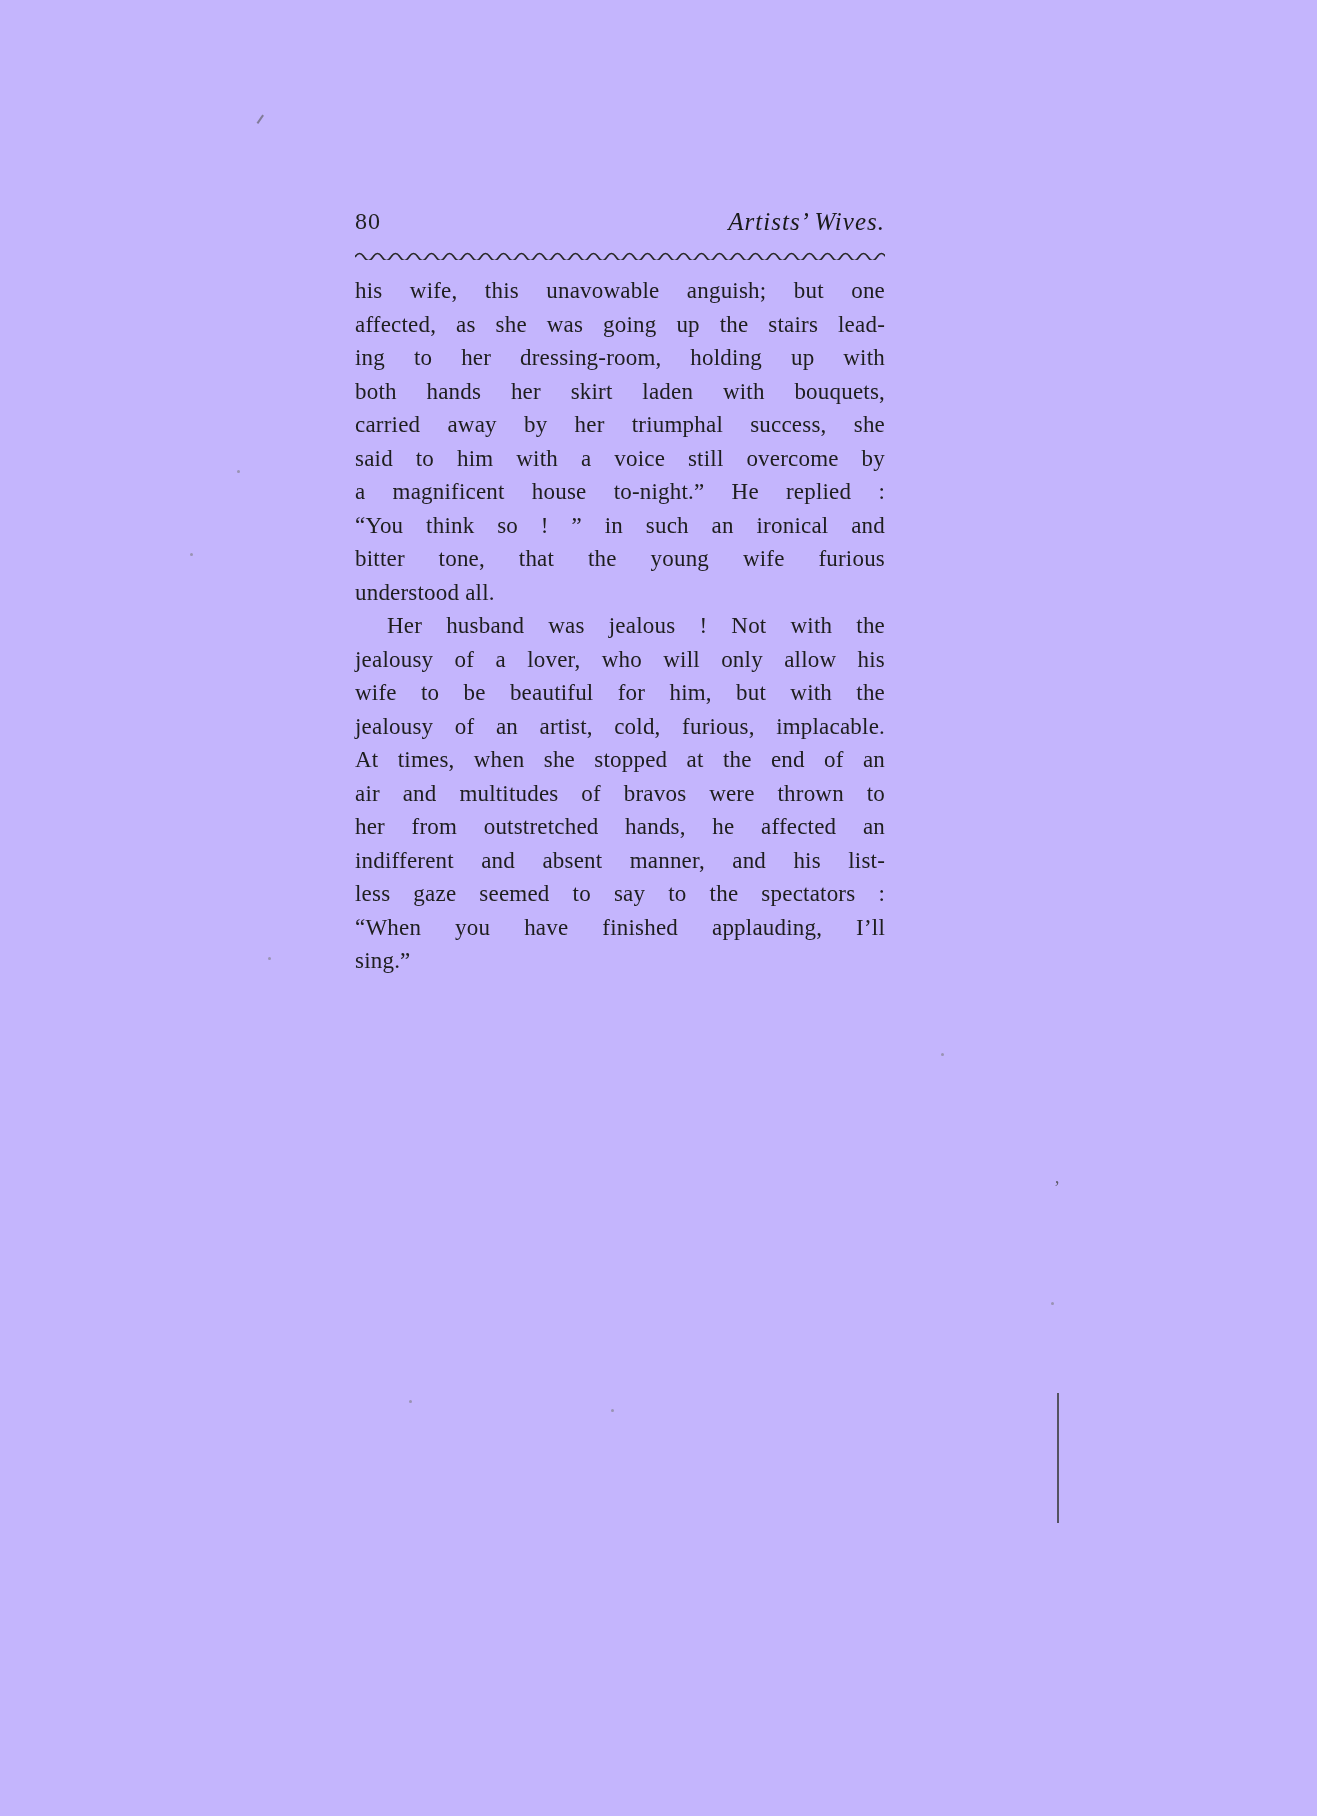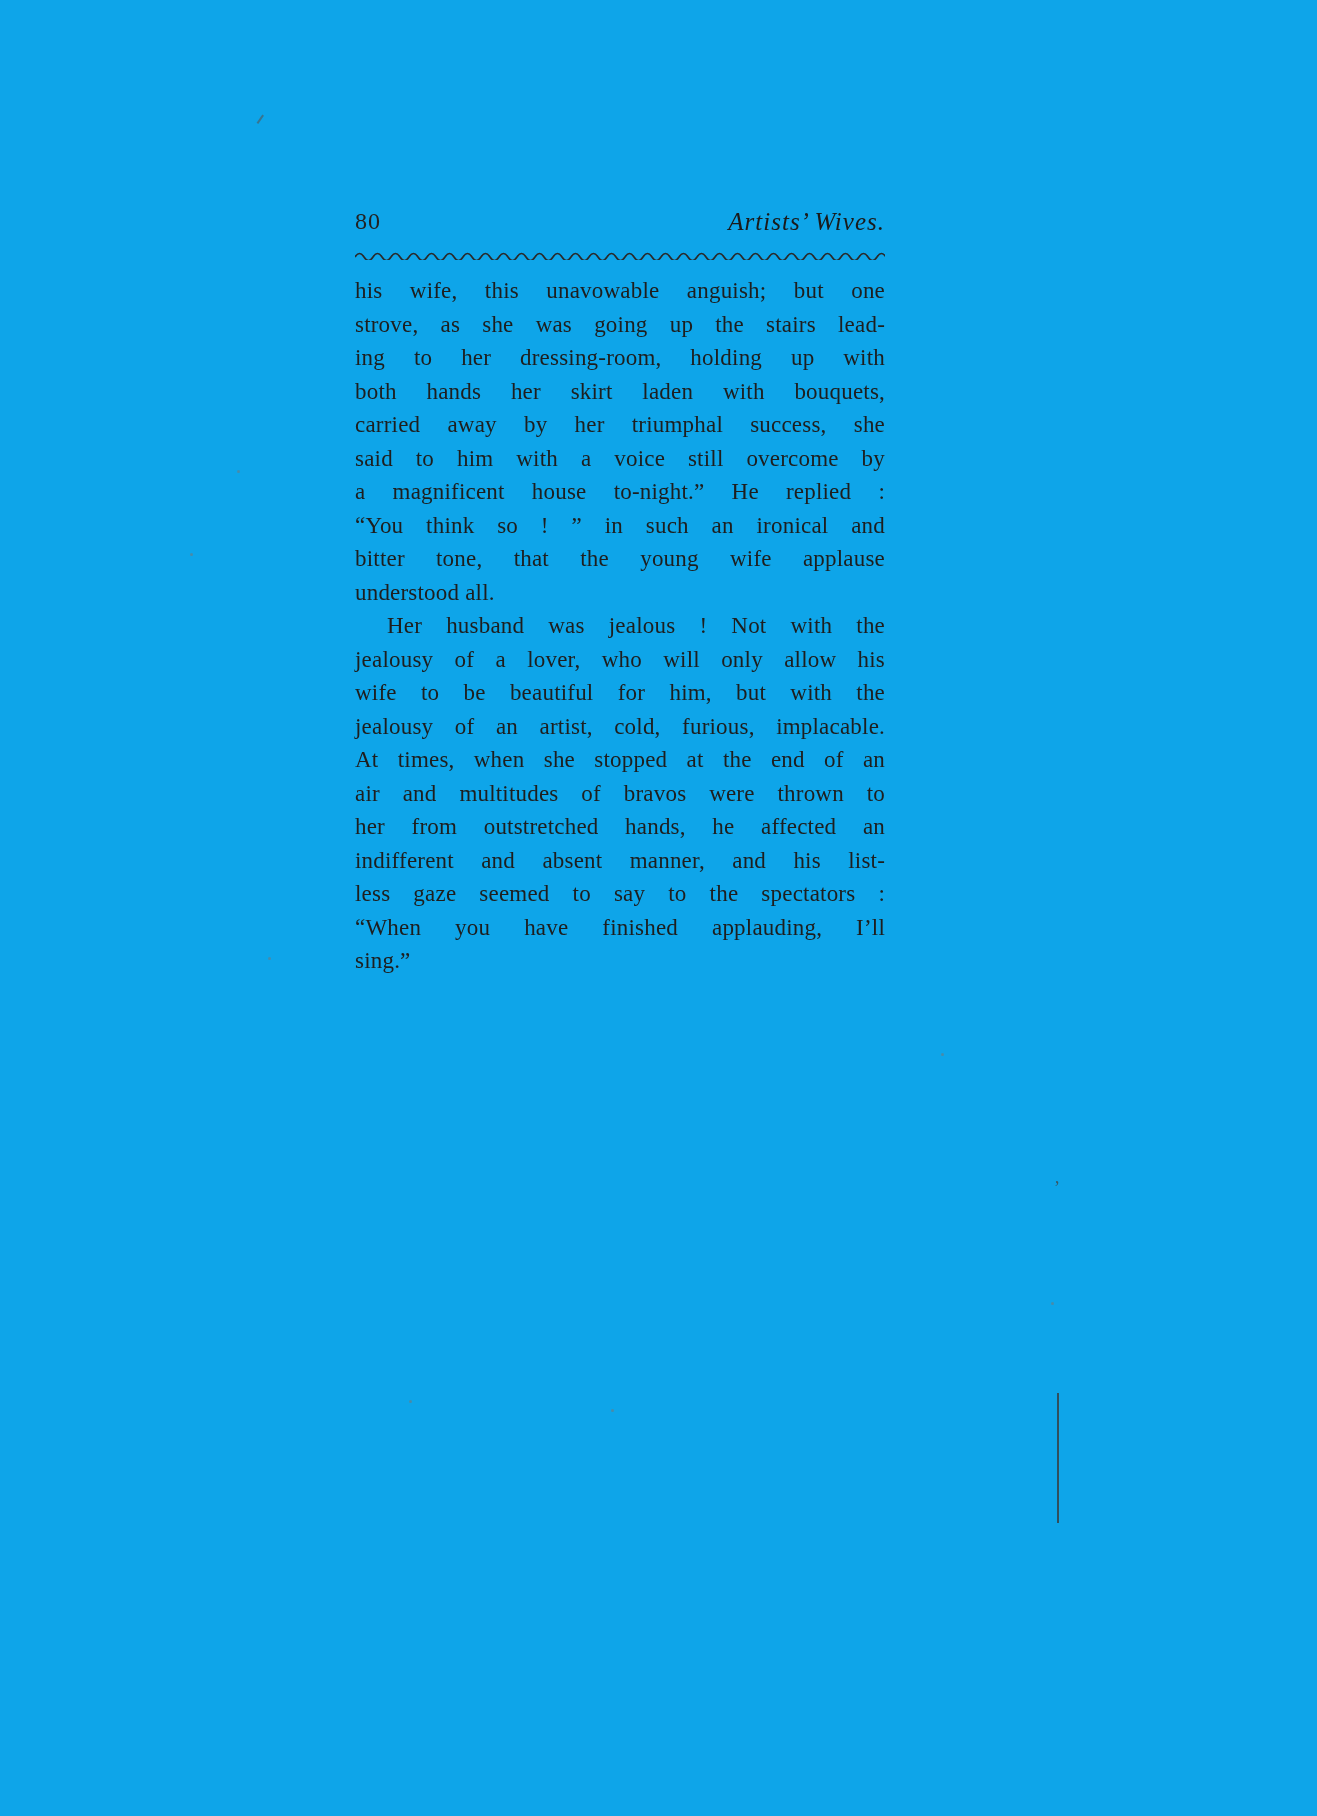--- a/index.html
+++ b/index.html
@@ -4,21 +4,21 @@
 <style>
   html, body {
     margin: 0;
     padding: 0;
     background: #e8e8e8;
   }
   .page {
     position: relative;
     width: 1317px;
     height: 1816px;
-    background: #0ea5e9;
+    background: #c4b5fd;
     font-family: "Liberation Serif", "DejaVu Serif", serif;
     color: #1e1e1e;
     overflow: hidden;
   }
   .text-column {
     position: absolute;
     left: 355px;
     top: 208px;
     width: 530px;
   }
@@ -107,28 +107,28 @@
       <span class="running-title">Artists’ Wives.</span>
     </div>
 
     <svg class="wavy-divider" width="530" height="10" viewBox="0 0 530 10">
       <path id="wave-path" d="M0 7 q4.5 -7 9 0 t9 0 t9 0 t9 0 t9 0 t9 0 t9 0 t9 0 t9 0 t9 0 t9 0 t9 0 t9 0 t9 0 t9 0 t9 0 t9 0 t9 0 t9 0 t9 0 t9 0 t9 0 t9 0 t9 0 t9 0 t9 0 t9 0 t9 0 t9 0 t9 0 t9 0 t9 0 t9 0 t9 0 t9 0 t9 0 t9 0 t9 0 t9 0 t9 0 t9 0 t9 0 t9 0 t9 0 t9 0 t9 0 t9 0 t9 0 t9 0 t9 0 t9 0 t9 0 t9 0 t9 0 t9 0 t9 0 t9 0 t9 0 t9 0" fill="none" stroke="#2a2a2a" stroke-width="1.6"></path>
     </svg>
 
     <div class="body-text">
         <div class="paragraph">
           <div class="line">his wife, this unavowable anguish; but one</div>
-          <div class="line">strove, as she was going up the stairs lead-</div>
+          <div class="line">affected, as she was going up the stairs lead-</div>
           <div class="line">ing to her dressing-room, holding up with</div>
           <div class="line">both hands her skirt laden with bouquets,</div>
           <div class="line">carried away by her triumphal success, she</div>
           <div class="line">said to him with a voice still overcome by</div>
           <div class="line">a magnificent house to-night.”  He replied :</div>
           <div class="line">“You think so ! ” in such an ironical and</div>
-          <div class="line">bitter tone, that the young wife applause</div>
+          <div class="line">bitter tone, that the young wife furious</div>
           <div class="line last">understood all.</div>
         </div>
         <div class="paragraph">
           <div class="line first-indent">Her husband was jealous !  Not with the</div>
           <div class="line">jealousy of a lover, who will only allow his</div>
           <div class="line">wife to be beautiful for him, but with the</div>
           <div class="line">jealousy of an artist, cold, furious, implacable.</div>
           <div class="line">At times, when she stopped at the end of an</div>
           <div class="line">air and multitudes of bravos were thrown to</div>
           <div class="line">her from outstretched hands, he affected an</div>

